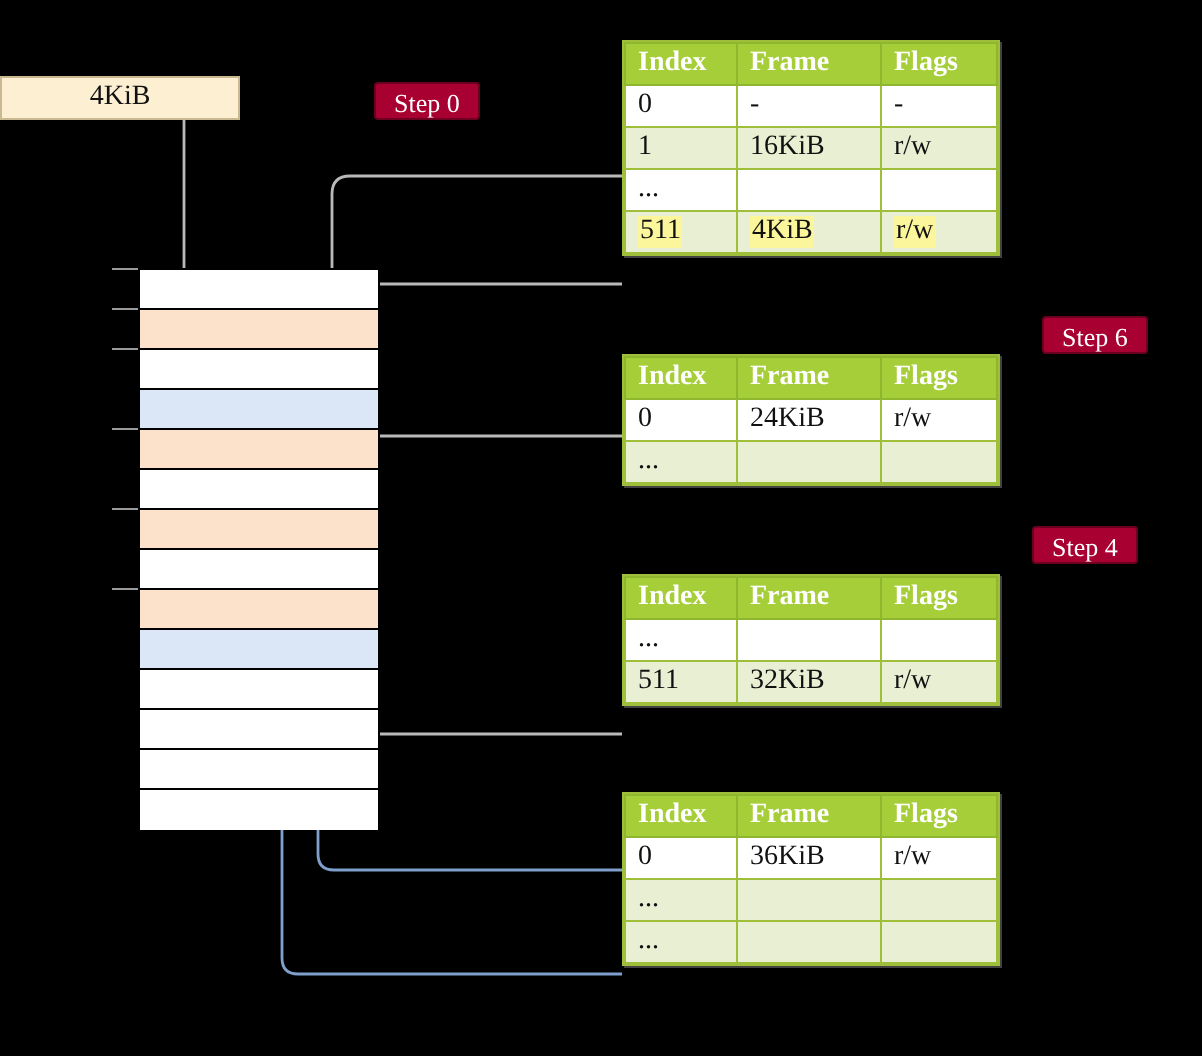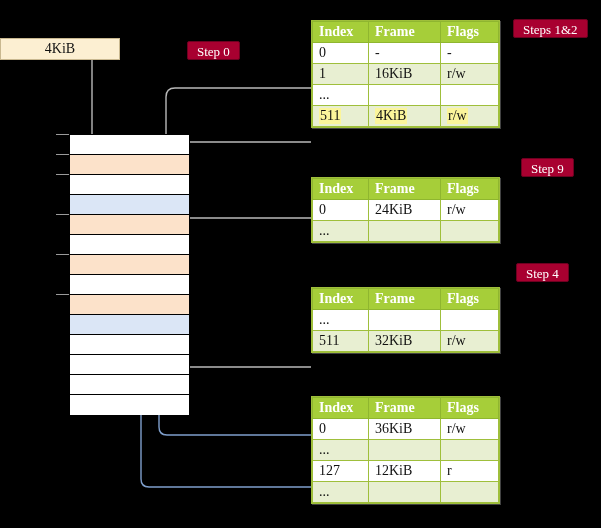--- a/index.html
+++ b/index.html
@@ -117,22 +117,21 @@
 
       <path d="M311,487 L149,487 Q141,487 141,479 L141,222" marker-end="url(#ablueup)"></path>
     </g>
   </svg>
 
   <div class="srcbox">
     <span>4KiB</span>
   </div>
 
   <div class="badge" id="badge-step0">Step 0</div>
-  <div class="badge" id="badge-steps12">Steps 1&amp;2</div>
-  <div class="badge" id="badge-step3">Step 9</div>
+  <div class="badge" id="badge-step3">Step 6</div>
   <div class="badge" id="badge-step4">Step 4</div>
 
   <div class="memcol">
     <div class="memrow"></div>
     <div class="memrow peach"></div>
     <div class="memrow"></div>
     <div class="memrow blue"></div>
     <div class="memrow peach"></div>
     <div class="memrow"></div>
     <div class="memrow peach"></div>
@@ -247,25 +246,20 @@
         <tr class="plain">
           <td>0</td>
           <td>36KiB</td>
           <td>r/w</td>
         </tr>
         <tr class="alt">
           <td>...</td>
           <td></td>
           <td></td>
         </tr>
-        <tr class="plain">
-          <td>127</td>
-          <td>12KiB</td>
-          <td>r</td>
-        </tr>
         <tr class="alt">
           <td>...</td>
           <td></td>
           <td></td>
         </tr>
       </tbody>
     </table>
   </div>
 
 </div>

